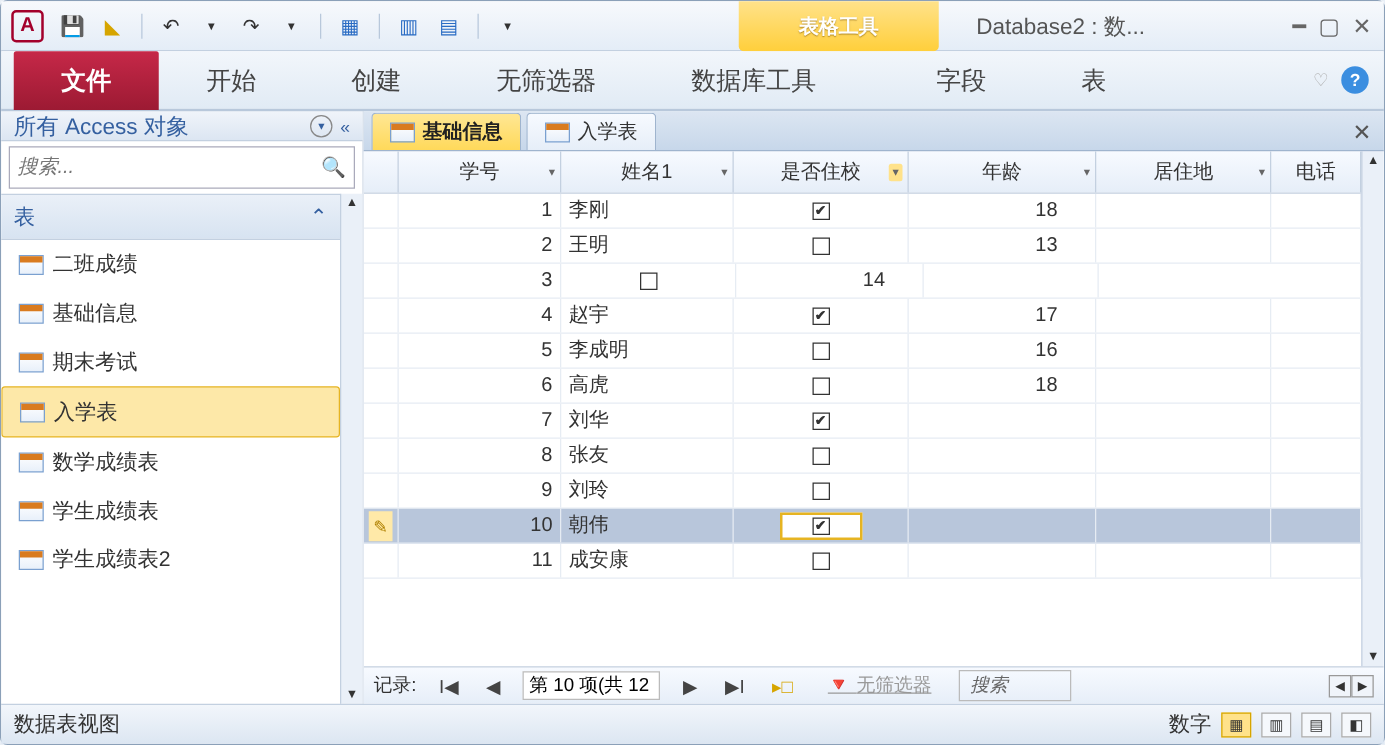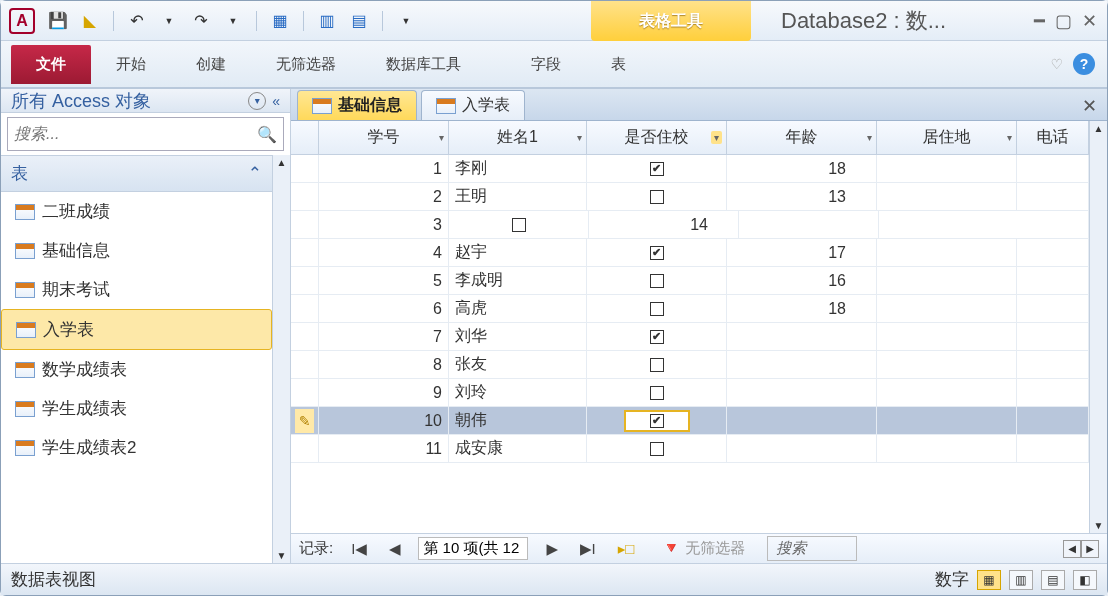--- a/index.html
+++ b/index.html
@@ -7,27 +7,27 @@
 
 .window { width: 1108px; height: 596px; background: #fff; border: 1px solid #8ba0b8; border-radius: 6px; display: flex; flex-direction: column; }
 
 
 .titlebar { height: 40px; display: flex; align-items: center; padding: 0 8px; background: linear-gradient(#f7f9fc,#e4edf7); border-bottom: 1px solid #c3d0e0; position: relative; }
 .app-icon { width: 26px; height: 26px; border: 2px solid #a3002b; border-radius: 4px; display: flex; align-items: center; justify-content: center; color: #a3002b; font-weight: bold; font-size: 16px; margin-right: 10px; }
 .qat { display: flex; gap: 6px; align-items: center; }
 .qat-btn { width: 26px; height: 26px; display: flex; align-items: center; justify-content: center; border-radius: 3px; font-size: 16px; }
 .sep { width: 1px; height: 20px; background: #b8c8db; margin: 0 4px; }
 .context-tab { position: absolute; left: 590px; top: 0; width: 160px; height: 40px; background: linear-gradient(#ffe28a,#ffcf3b); color: #fff; font-weight: bold; text-shadow: 0 1px 1px rgba(120,80,0,.6); display: flex; align-items: center; justify-content: center; font-size: 16px; border-radius: 0 0 4px 4px; }
-.title-text { position: absolute; left: 780px; font-size: 22px; color: #555; }
+.title-text { position: absolute; left: 780px; font-size: 18px; color: #555; }
 .win-controls { position: absolute; right: 10px; display: flex; gap: 10px; font-size: 18px; color: #666; }
 .win-btn { cursor: pointer; }
 
 
 .ribbon { height: 48px; display: flex; align-items: center; background: linear-gradient(#f2f6fb,#e1ebf5); border-bottom: 2px solid #b8c8db; padding-left: 10px; position: relative; }
-.ribbon-tab { padding: 10px 25px; font-size: 15px; color: #444; cursor: pointer; }
+.ribbon-tab { padding: 10px 38px; font-size: 20px; color: #444; cursor: pointer; }
 .ribbon-tab.file { background: linear-gradient(#c62848,#9c1a33); color: #fff; font-weight: bold; border-radius: 2px 2px 0 0; }
 .ribbon-right { position: absolute; right: 12px; display: flex; gap: 10px; align-items: center; }
 .help-icon { width: 22px; height: 22px; border-radius: 50%; background: #3b8ee0; color: #fff; display: flex; align-items: center; justify-content: center; font-weight: bold; }
 
 
 .body { flex: 1; display: flex; min-height: 0; }
 
 
 .navpane { width: 290px; border-right: 1px solid #c3d0e0; display: flex; flex-direction: column; background: #fff; }
 .nav-header { height: 24px; background: linear-gradient(#f0f4fa,#dce6f2); border-bottom: 1px solid #c3d0e0; display: flex; align-items: center; padding: 0 10px; color: #3560a0; font-size: 18px; }
@@ -74,21 +74,21 @@
 .cell.res { justify-content: center; }
 .cell.age { justify-content: flex-end; padding-right: 30px; }
 .cb { width: 14px; height: 14px; border: 1.5px solid #333; display: flex; align-items: center; justify-content: center; font-size: 11px; font-weight: bold; }
 .edit-cb-wrap { border: 2px solid #e6b422; padding: 2px 24px; background: #fff; }
 .pencil { color: #b08000; font-size: 14px; background: #ffe9a8; padding: 4px; }
 
 
 .recnav { height: 30px; border-top: 1px solid #c3d0e0; background: linear-gradient(#f7faff,#e6eef8); display: flex; align-items: center; padding: 0 8px; font-size: 15px; gap: 14px; }
 .recnav .btn { padding: 0 4px; color: #444; cursor: pointer; }
 .recnav input { width: 110px; border: 1px solid #bbb; padding: 2px 4px; font-size: 15px; }
-.recnav .filter-lbl { color: #999; margin-left: 10px; }
+.recnav .filter-lbl { color: #999; margin-left: 10px; text-decoration: underline; }
 .recnav .search-box { border: 1px solid #bbb; padding: 2px 8px; margin-left: 8px; width: 90px; font-style: italic; color: #666; }
 .recnav .hsb { margin-left: auto; display: flex; }
 .hsb-btn { width: 18px; height: 18px; border: 1px solid #999; background: #f0f4fa; font-size: 10px; display: flex; align-items: center; justify-content: center; }
 
 
 .statusbar { height: 32px; border-top: 1px solid #c3d0e0; background: linear-gradient(#f2f6fb,#dce6f2); display: flex; align-items: center; padding: 0 10px; font-size: 17px; }
 .statusbar .right { margin-left: auto; display: flex; align-items: center; gap: 8px; }
 .view-btn { width: 24px; height: 20px; border: 1px solid #aaa; background: #f5f8fc; display: flex; align-items: center; justify-content: center; font-size: 12px; }
 .view-btn.active { background: #ffe28a; border-color: #d6a500; }
 

